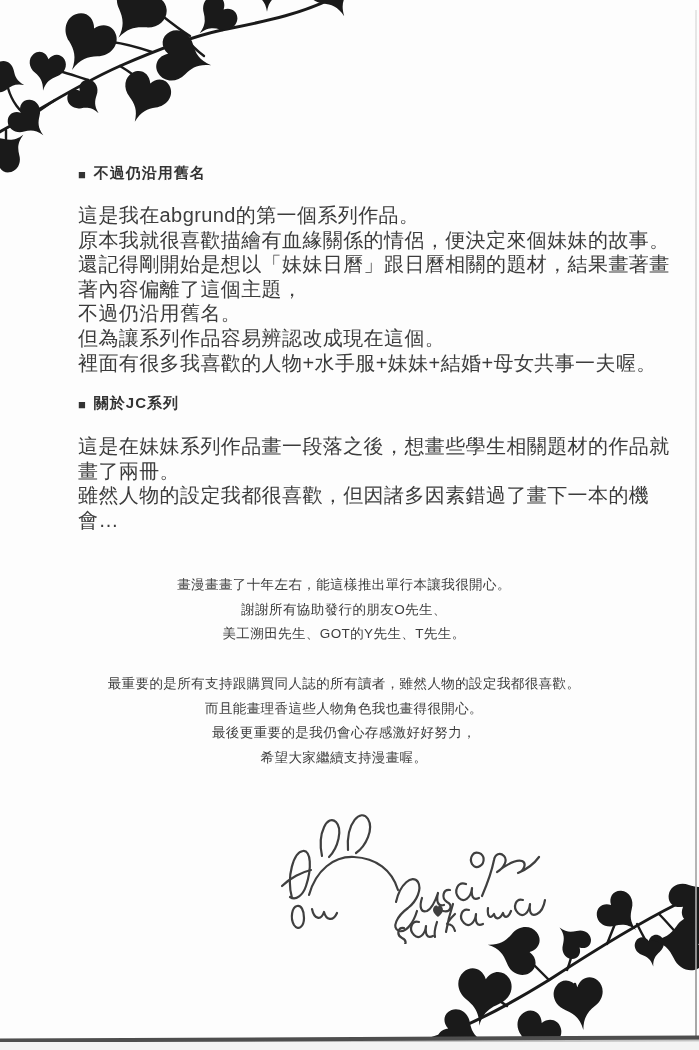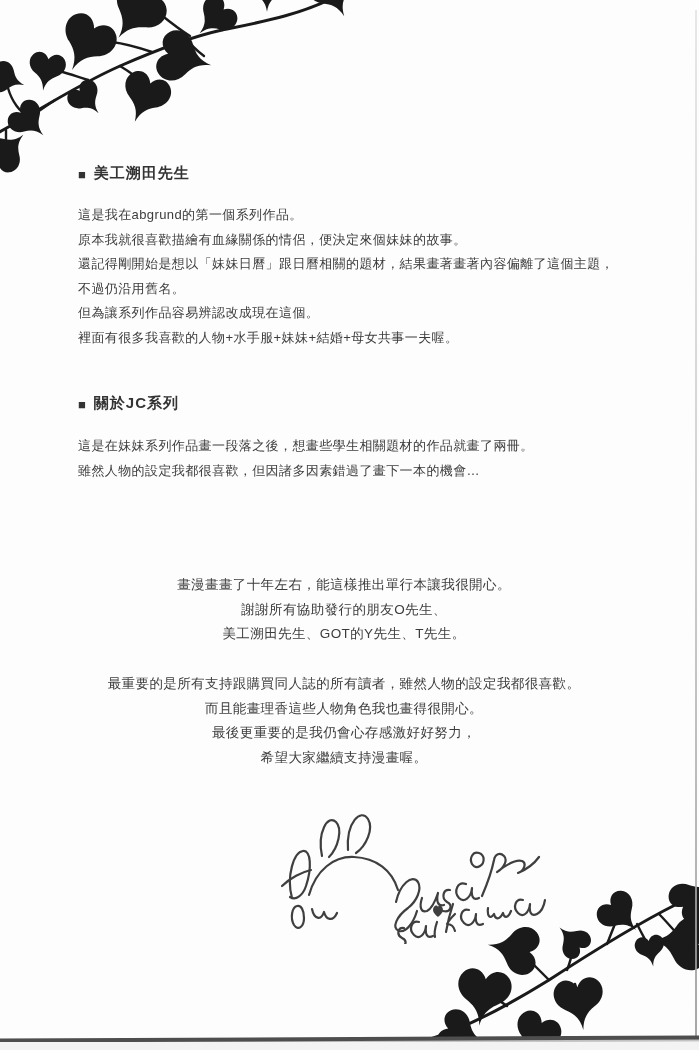--- a/index.html
+++ b/index.html
@@ -18,21 +18,21 @@
   .sec-title{
     position:absolute;left:78px;margin:0;
     font-size:15px;font-weight:700;letter-spacing:1px;color:#333;
     display:flex;align-items:center;gap:7px;
   }
   .sec-title .marker{font-size:13px;line-height:1;transform:translateY(1px);}
   .title-1{top:164px;}
   .title-2{top:394px;}
   .para{
     position:absolute;left:78px;margin:0;width:605px;
-    font-size:13px;line-height:24.6px;letter-spacing:0.4px;
+    font-size:20px;line-height:24.6px;letter-spacing:0.4px;
     white-space:pre-line;color:#3c3c3c;font-weight:500;
   }
   .para-1{top:203px;}
   .para-2{top:434px;}
   .center-block{
     position:absolute;left:0;width:656px;margin:16px;
     text-align:center;font-size:13.5px;line-height:24.6px;
     letter-spacing:0.4px;white-space:pre-line;color:#3c3c3c;font-weight:500;
   }
   .cb1{top:557px;}
@@ -88,21 +88,21 @@
       <use href="#leaf" transform="translate(146 94) rotate(22) scale(0.88)"></use>
       <use href="#leaf" transform="translate(27 119) rotate(-45) scale(0.68)"></use>
       <use href="#leaf" transform="translate(6 152) rotate(-135) scale(0.72)"></use>
     </g>
   </svg>
 
   <main class="content">
 
     <h2 class="sec-title title-1">
       <span class="marker">■</span>
-      <span>美工溯田先生</span>
+      <span>不過仍沿用舊名</span>
     </h2>
     <p class="para para-1">這是我在abgrund的第一個系列作品。
 原本我就很喜歡描繪有血緣關係的情侶，便決定來個妹妹的故事。
 還記得剛開始是想以「妹妹日曆」跟日曆相關的題材，結果畫著畫著內容偏離了這個主題，
 不過仍沿用舊名。
 但為讓系列作品容易辨認改成現在這個。
 裡面有很多我喜歡的人物+水手服+妹妹+結婚+母女共事一夫喔。</p>
 
     <h2 class="sec-title title-2">
       <span class="marker">■</span>

